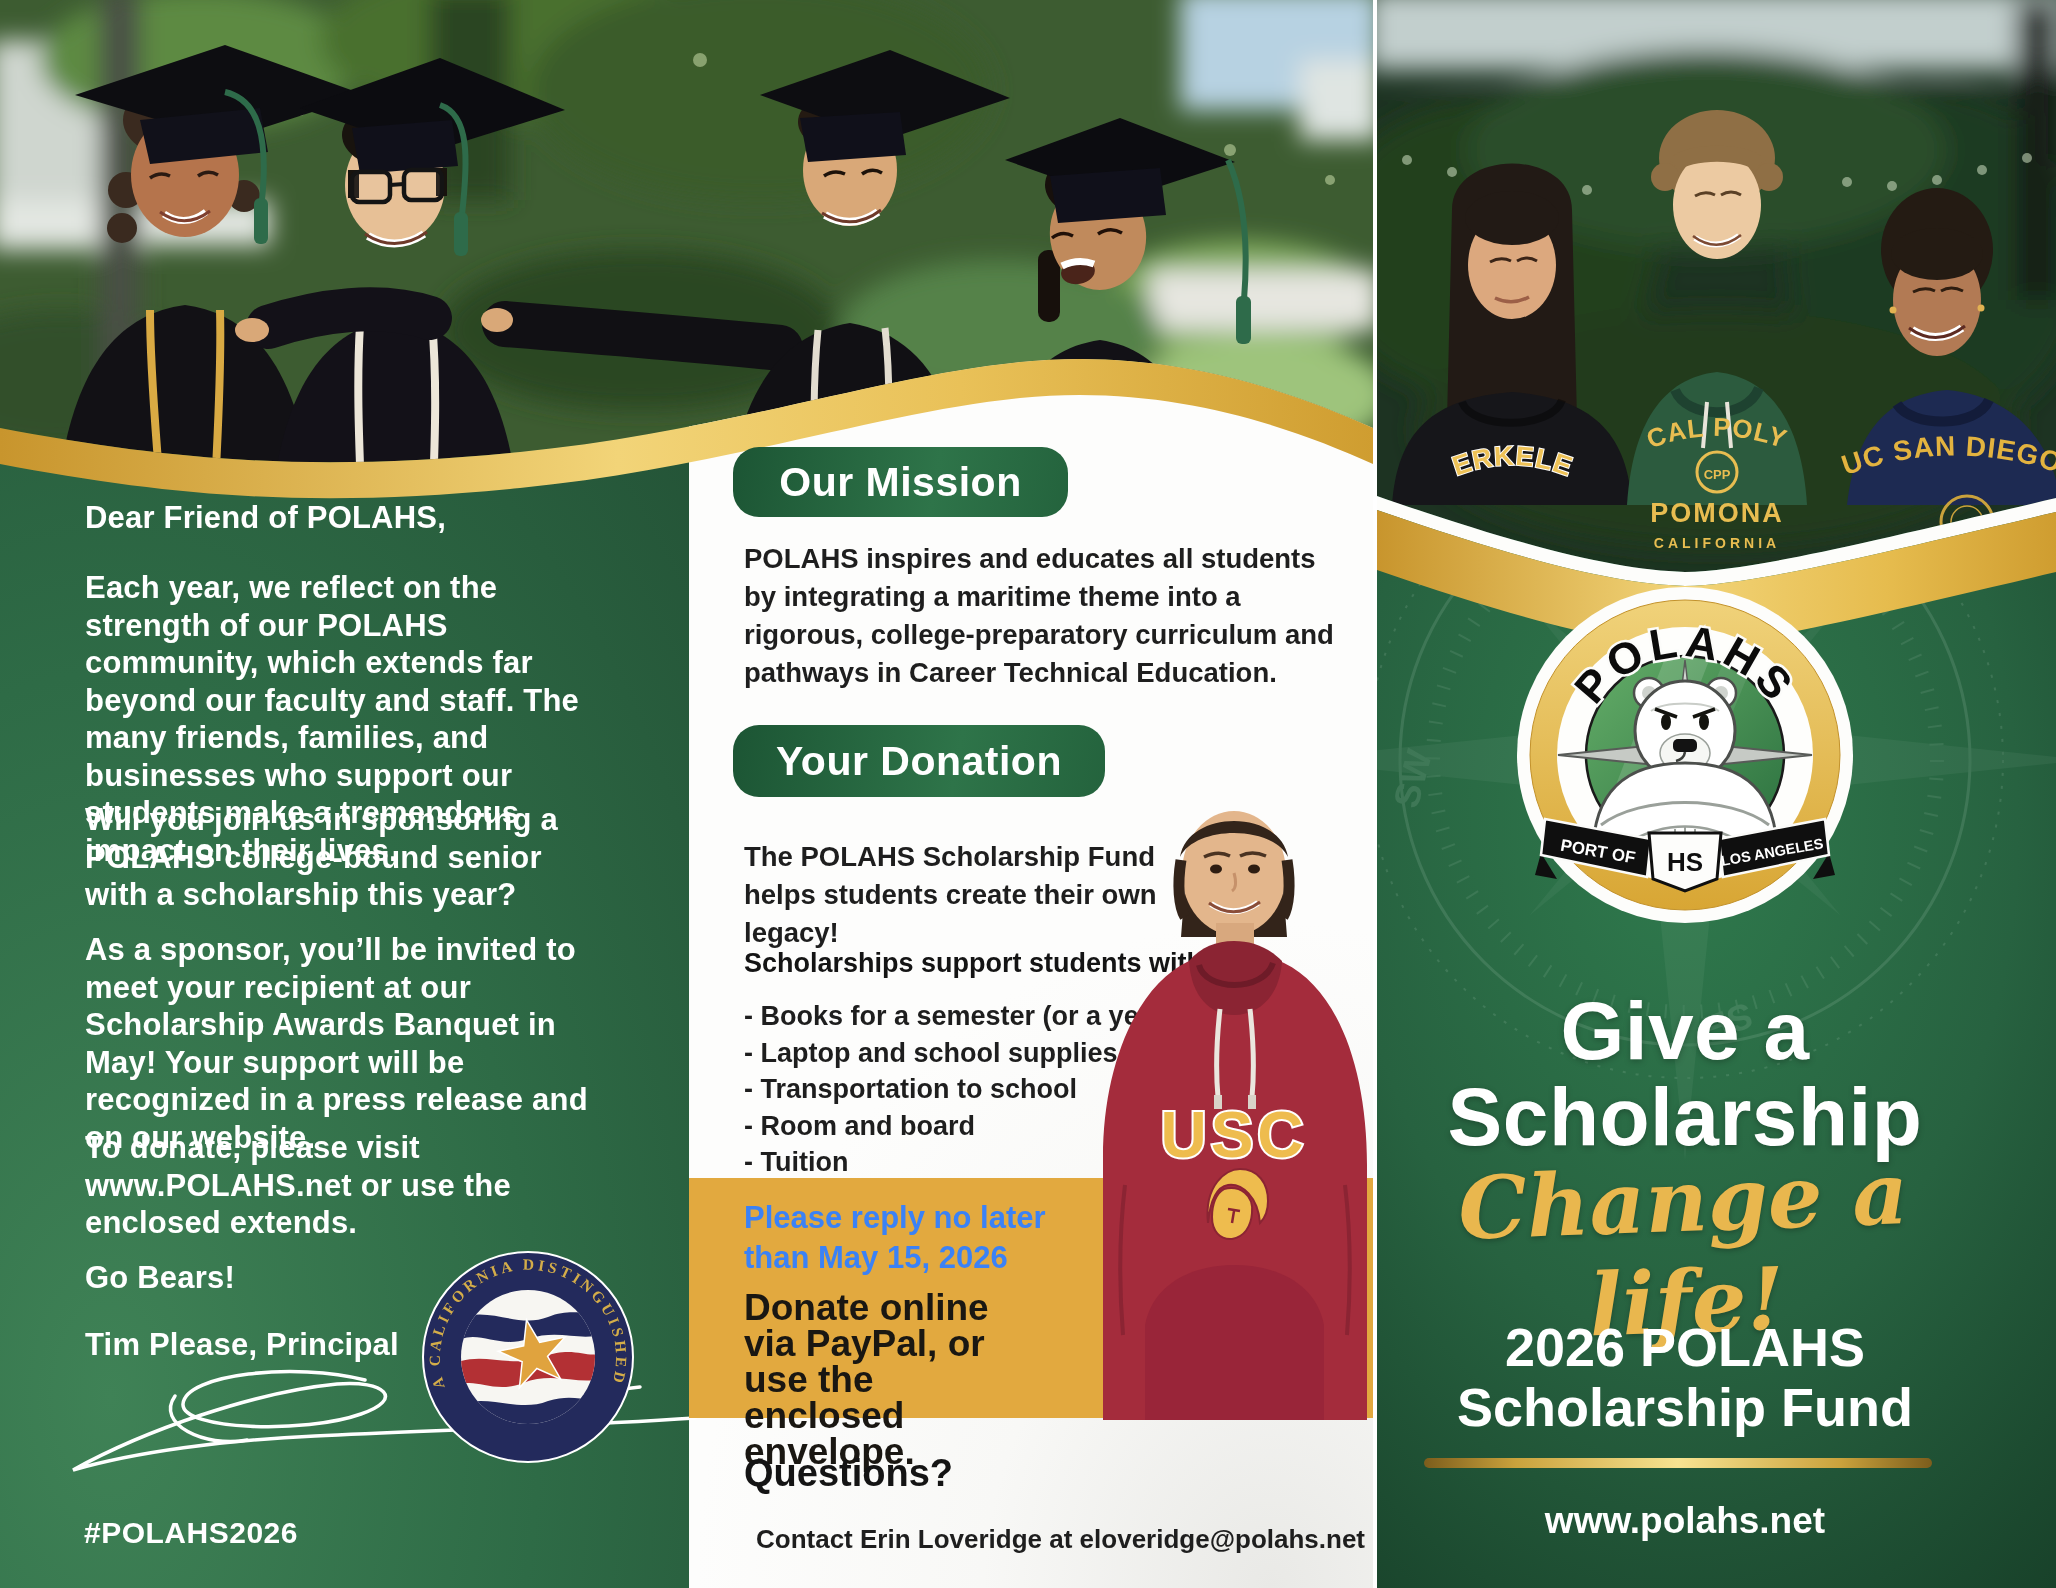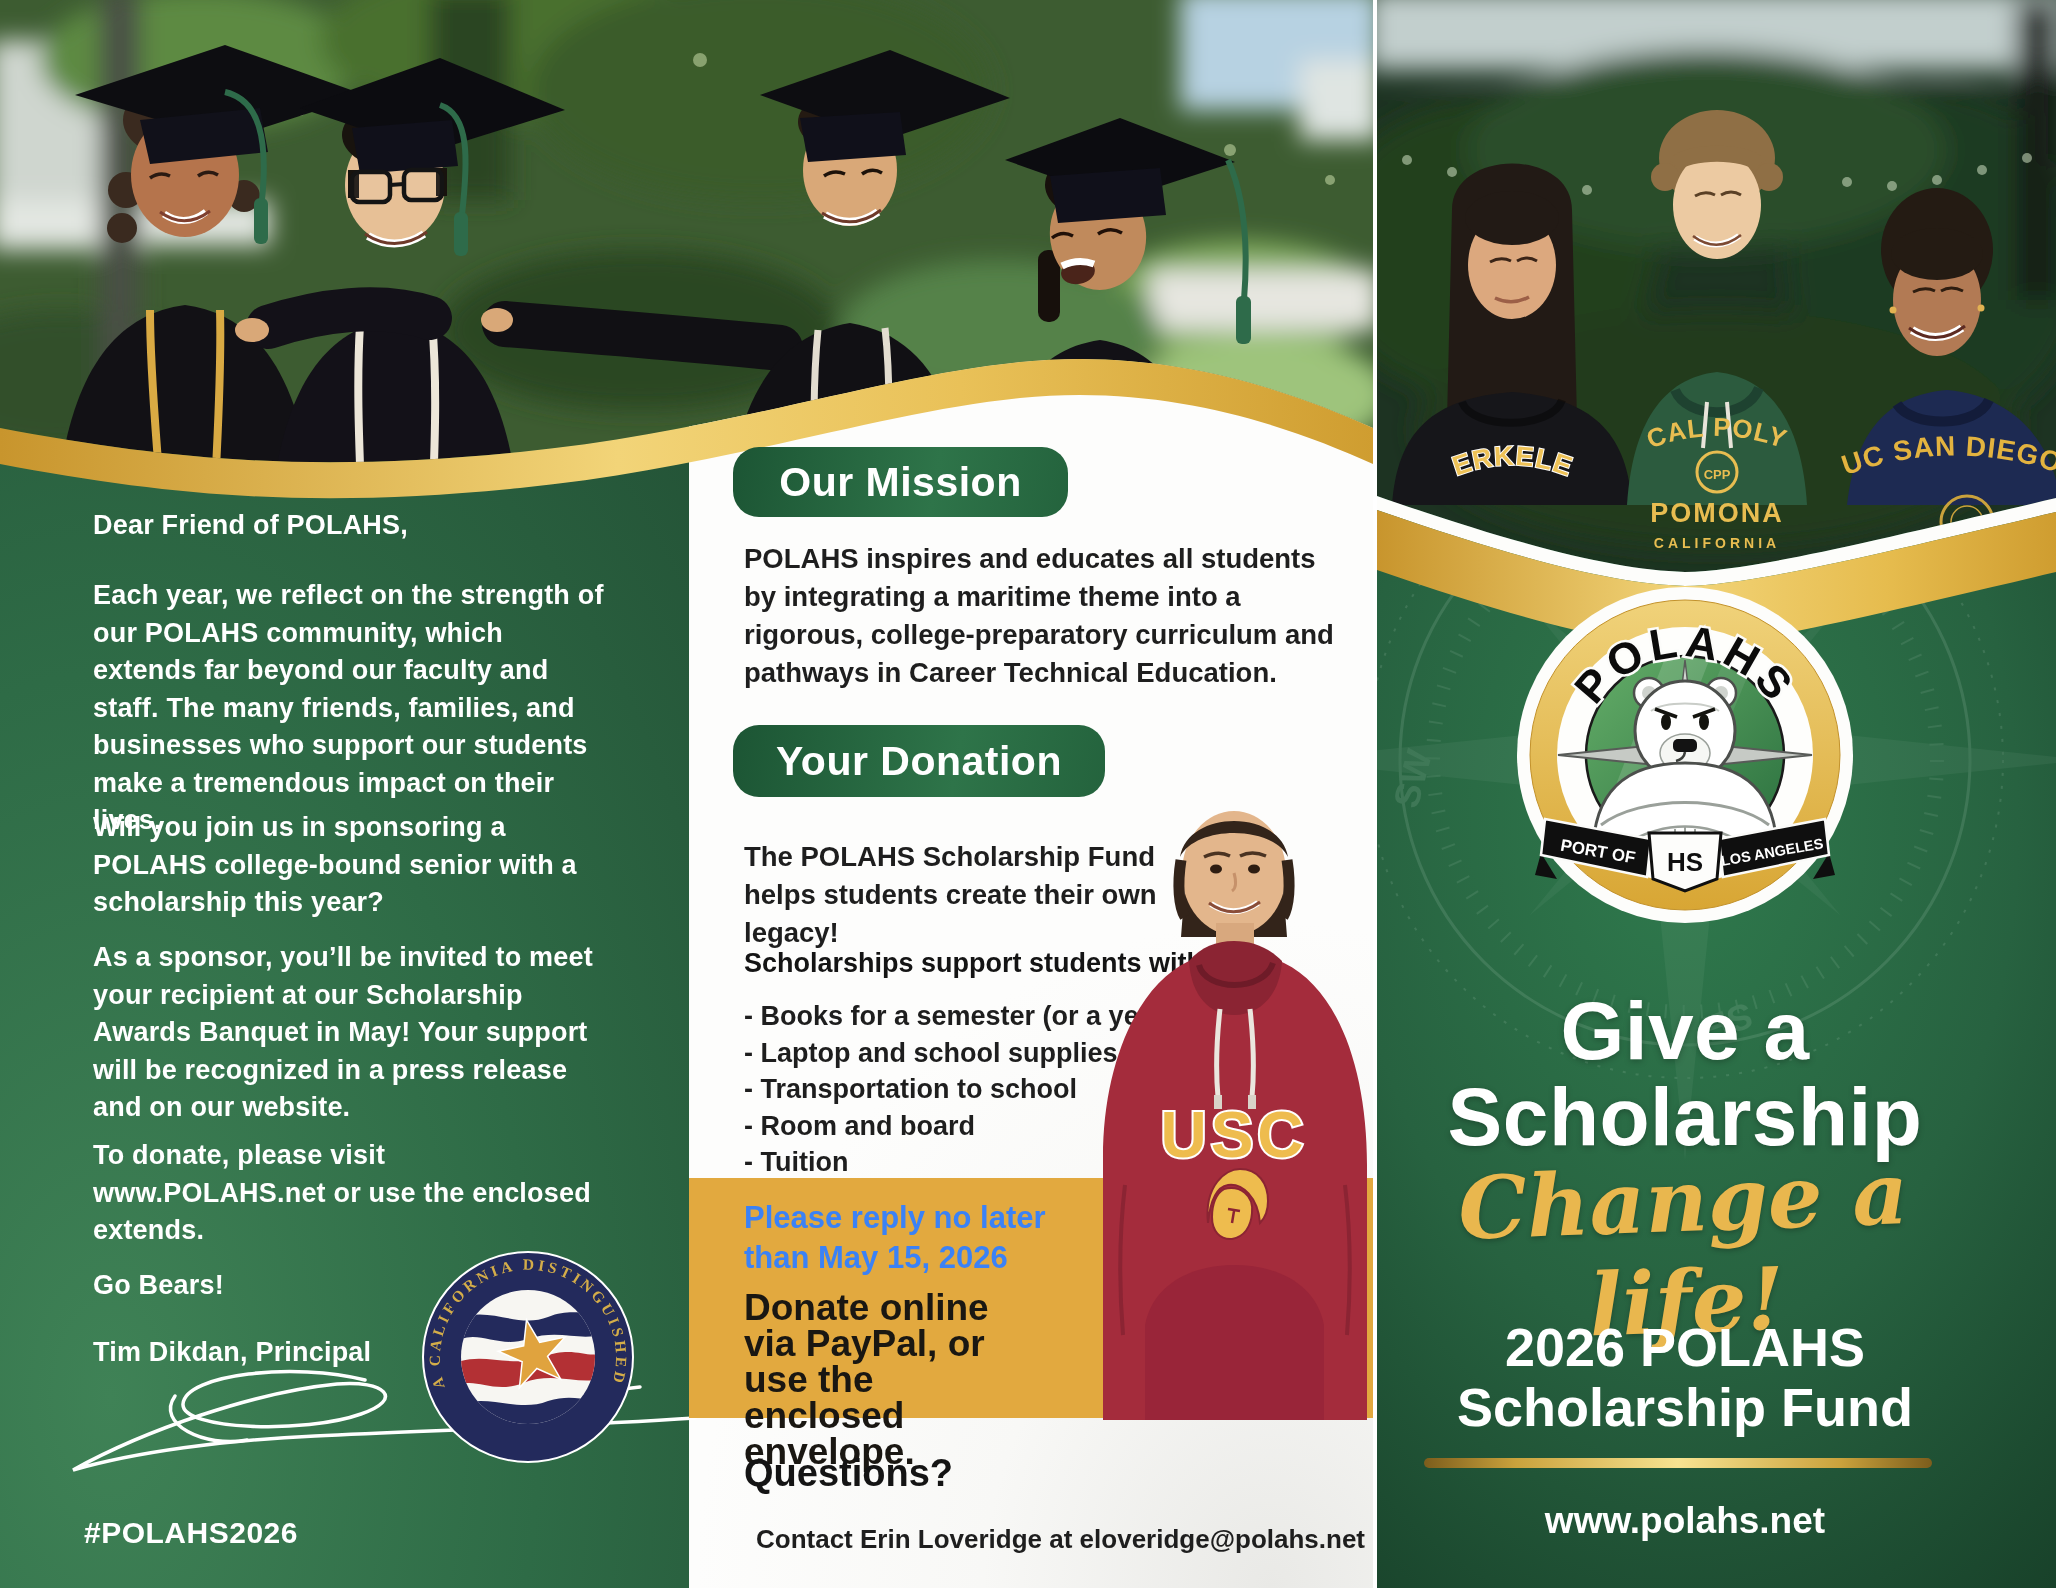--- a/index.html
+++ b/index.html
@@ -8,21 +8,21 @@
   .panel{position:absolute;top:0;height:1588px;}
   .panel-left{left:0;width:689px;
     background:radial-gradient(130% 95% at 16% 88%, #3f8256 0%, #2e6b46 48%, #224f34 100%);}
   .panel-middle{left:689px;width:684px;
     background:radial-gradient(120% 60% at 85% 100%, #e9e9e6 0%, #f8f8f6 35%, #fdfdfc 70%);}
   .panel-right{left:1377px;width:679px;
     background:radial-gradient(95% 62% at 45% 52%, #2f7a4d 0%, #276240 52%, #173f28 100%);}
   svg{display:block;}
   .abs{position:absolute;}
   
-  .letter-text{color:#ffffff;font-weight:600;font-size:27px;line-height:37.5px;width:515px;letter-spacing:.2px;margin:9px;}
+  .letter-text{color:#ffffff;font-weight:600;font-size:31px;line-height:37.5px;width:515px;letter-spacing:.2px;margin:1px;}
   .salutation{font-weight:700;}
   .hashtag{color:#fff;font-weight:800;font-size:30px;letter-spacing:.5px;}
   
   .section-header{background:linear-gradient(100deg,#1c5534 0%,#2e7449 60%,#24633d 100%);
     color:#fff;font-weight:800;display:flex;align-items:center;justify-content:center;
     font-size:41px;letter-spacing:.5px;border-radius:26px;}
   .body-text{color:#1e1e1e;font-weight:600;font-size:27.5px;line-height:38px;margin:0;}
   .bold-line{color:#141414;font-weight:800;font-size:27px;margin:0;}
   .support-list{list-style:none;margin:0;padding:0;color:#1e1e1e;font-weight:600;font-size:27px;line-height:36.5px;}
   .gold-box{background:#e2a93f;}
@@ -166,21 +166,21 @@
     <path d="M0,428 C180,462 320,472 520,452 C720,432 880,376 1020,362 C1160,348 1280,386 1373,428
              L1373,464 C1280,422 1160,384 1020,398 C880,412 720,468 520,488 C320,508 180,498 0,464 Z" fill="url(#goldL)"></path>
   </svg>
 
   <p class="abs letter-text salutation" style="left:84px;top:498px">Dear Friend of POLAHS,</p>
   <p class="abs letter-text" style="left:84px;top:568px">Each year, we reflect on the strength of our POLAHS community, which extends far beyond our faculty and staff. The many friends, families, and businesses who support our students make a tremendous impact on their lives.</p>
   <p class="abs letter-text" style="left:84px;top:800px">Will you join us in sponsoring a POLAHS college-bound senior with a scholarship this year?</p>
   <p class="abs letter-text" style="left:84px;top:930px">As a sponsor, you’ll be invited to meet your recipient at our Scholarship Awards Banquet in May! Your support will be recognized in a press release and on our website.</p>
   <p class="abs letter-text" style="left:84px;top:1128px">To donate, please visit www.POLAHS.net or use the enclosed extends.</p>
   <p class="abs letter-text salutation" style="left:84px;top:1258px">Go Bears!</p>
-  <p class="abs letter-text salutation" style="left:84px;top:1325px">Tim Dikdan, Principal</p>
+  <p class="abs letter-text salutation" style="left:84px;top:1325px">Tim Please, Principal</p>
 
   <svg class="abs" style="left:55px;top:1352px" width="660" height="145" viewBox="0 0 660 145">
     <g stroke="#ffffff" stroke-width="3.5" fill="none" stroke-linecap="round">
       <path d="M310,28 C240,10 130,22 128,52 C126,78 250,82 306,62 C350,47 330,28 282,32
                C200,40 90,78 18,118 C80,100 170,88 260,84 C390,78 520,74 640,66"></path>
       <path d="M120,44 C100,72 150,96 192,88"></path>
       <path d="M560,38 L585,35"></path>
     </g>
   </svg>
 

